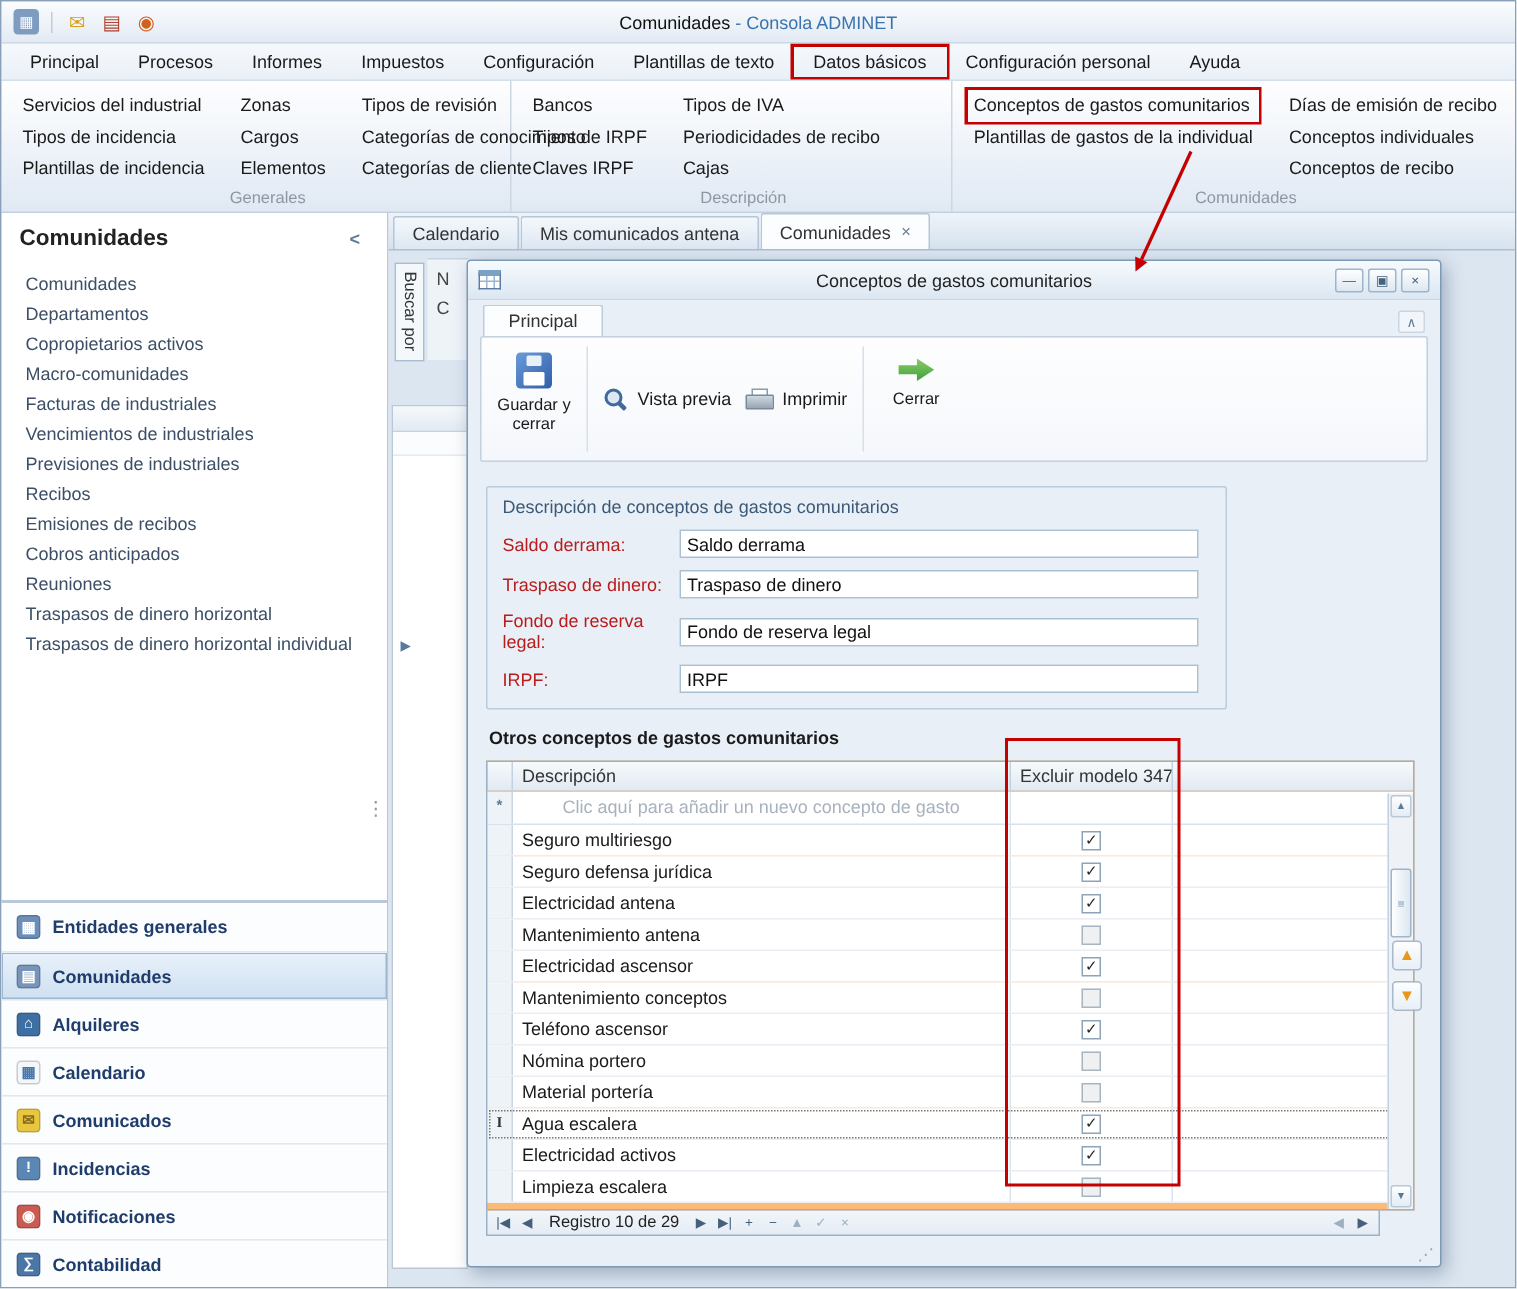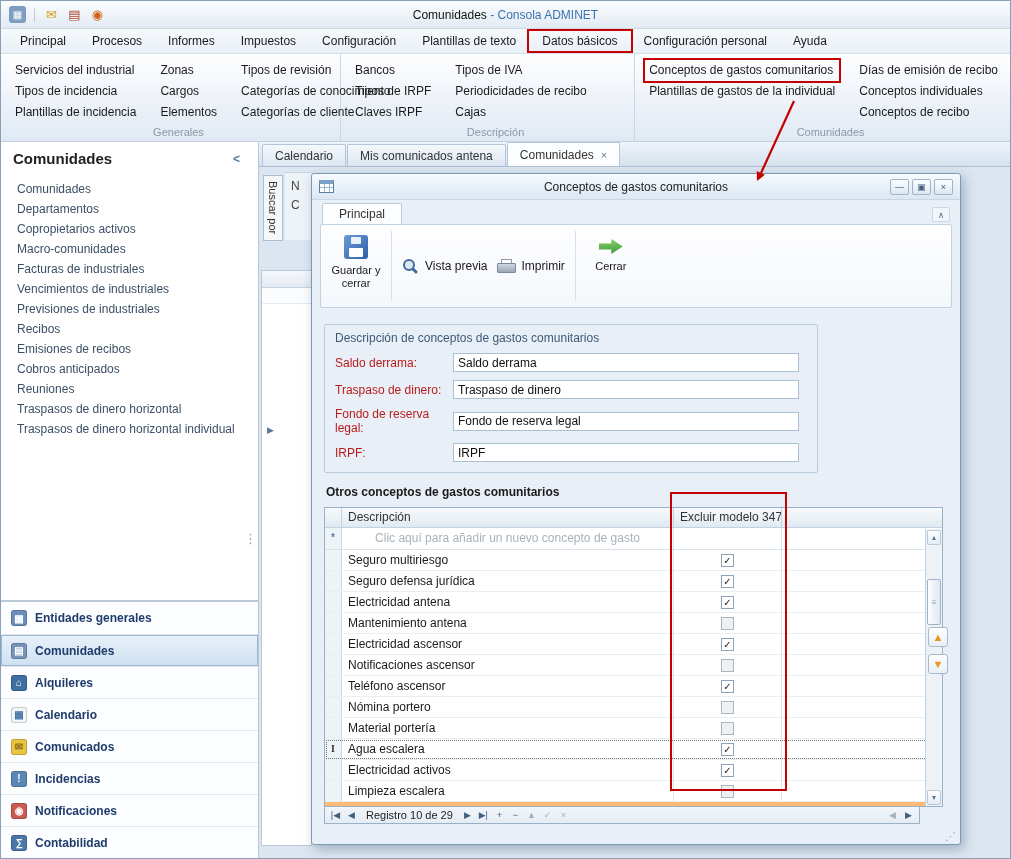--- a/index.html
+++ b/index.html
@@ -438,21 +438,21 @@
             <div class="g-row">
               <div class="g-ind"></div>
               <div class="g-desc">Electricidad ascensor</div>
               <div class="g-excl">
                 <span class="cb">✓</span>
               </div>
               <div class="g-fill"></div>
             </div>
             <div class="g-row">
               <div class="g-ind"></div>
-              <div class="g-desc">Notificaciones ascensor</div>
+              <div class="g-desc">Mantenimiento conceptos</div>
               <div class="g-excl">
                 <span class="cb off"></span>
               </div>
               <div class="g-fill"></div>
             </div>
             <div class="g-row">
               <div class="g-ind"></div>
               <div class="g-desc">Teléfono ascensor</div>
               <div class="g-excl">
                 <span class="cb">✓</span>

